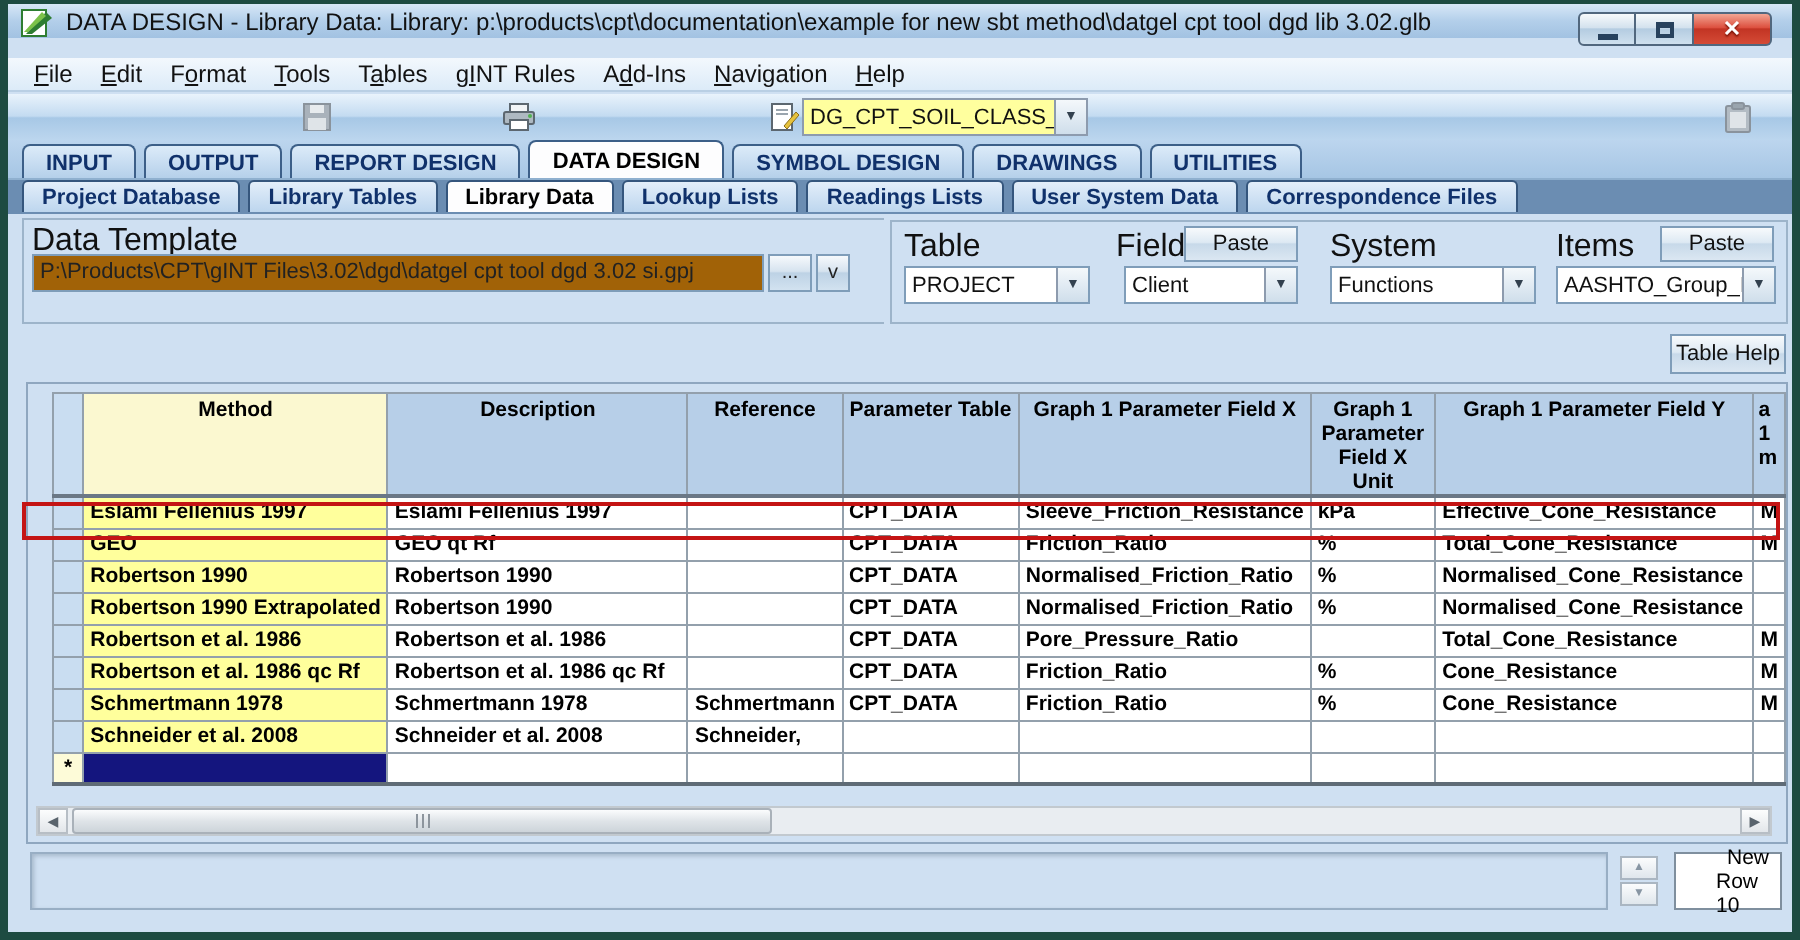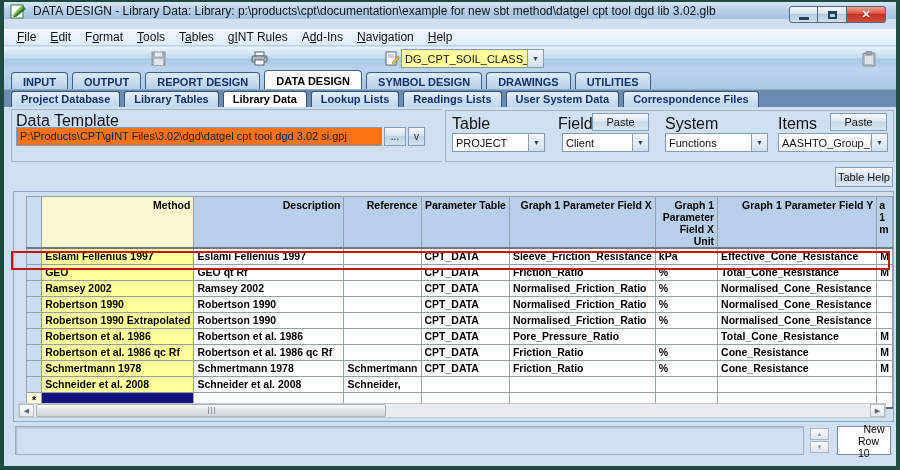--- a/index.html
+++ b/index.html
@@ -63,33 +63,33 @@
   }
   .tab1 {
     height:17px; padding:1px 11px 0; font-size:11px; font-weight:bold; color:#10316b;
     background:linear-gradient(#dcebf9,#b5d0ea); border:1px solid #3c5f88; border-bottom:none;
     border-radius:4px 4px 0 0; display:flex; align-items:center; white-space:nowrap;
   }
   .tab1.active { background:#fdfdfe; color:#000; height:19px; }
   .tabs2 {
     position:absolute; left:0; top:87px; width:100%; height:18px;
     background:#6b8db2; border-top:1px solid #8fb0cf;
-    display:flex; align-items:center; padding-left:7px; gap:4px;
+    display:flex; align-items:flex-start; padding-left:7px; gap:4px;
   }
   .tab2 {
     height:16px; padding:0 9px; font-size:11px; font-weight:bold; color:#10316b;
     background:linear-gradient(#e3eefa,#bdd6ee); border:1px solid #35567d; border-bottom:none;
     border-radius:3px 3px 0 0; display:flex; align-items:center; white-space:nowrap;
   }
   .tab2.active { background:#fdfdfe; color:#000; }
   
   .label { font-size:16px; color:#111; white-space:nowrap; }
   .dt-group { position:absolute; left:7px; top:107px; width:431px; height:53px; border:1px solid #9db4ca; border-right:none; padding:2px 4px; }
   .textfield {
-    position:absolute; left:4px; top:17px; width:366px; height:19px; background:#f97316;
+    position:absolute; left:4px; top:17px; width:366px; height:19px; background:#a16207;
     border:1px solid #7f9db9; font-size:11px; color:#222; padding:2px 3px; white-space:nowrap; overflow:hidden;
     font-family:"Liberation Sans", sans-serif;
   }
   .mini-btn {
     position:absolute; top:17px; height:19px; font-size:10px; color:#222; text-align:center;
     background:linear-gradient(#f6f9fc,#d6e3ef 45%,#bdd2e5 50%,#d2e2f0); border:1px solid #7f9db9;
     display:flex; align-items:center; justify-content:center;
   }
   .fp { position:absolute; left:441px; top:108px; width:449px; height:52px; border:1px solid #9db4ca; background:#cfe0f2; }
   .fp .label { position:absolute; top:4px; }
@@ -107,21 +107,21 @@
   
   .grid-panel {
     position:absolute; left:9px; top:189px; width:881px; height:231px;
     border:1px solid #8fa7c0; background:#cfe0f2;
   }
   table.grid { border-collapse:collapse; table-layout:fixed; position:absolute; left:12px; top:4px; background:#fff; }
   .grid th, .grid td {
     border:1px solid #93a0ac; overflow:hidden; white-space:nowrap;
     font-size:10.5px; font-weight:bold; color:#000; padding:0 3px; height:16px;
   }
-  .grid th { background:#b7cfe8; text-align:right; vertical-align:top; padding-top:2px; height:42px; border-bottom:2px solid #6b7886; }
+  .grid th { background:#b7cfe8; text-align:center; vertical-align:top; padding-top:2px; height:42px; border-bottom:2px solid #6b7886; }
   .grid th.h-method { background:#fbf8d0; }
   .grid th.h-sel, .grid td.sel { background:#c9ddf1; }
   .grid th.h-clip { white-space:pre-line; text-align:left; line-height:12px; padding:2px 1px 0 2px; }
   .grid td.method { background:#ffff9c; }
   .grid td.sel { text-align:center; font-weight:bold; }
   .grid td.newrow { background:#14157e; }
   .grid tr:last-child td { border-bottom:2px solid #5f6b76; }
   .highlight-box {
     position:absolute; left:7px; top:249px; width:879px; height:19px;
     border:2px solid #c41414; pointer-events:none;
@@ -321,31 +321,20 @@
             <td>GEO qt Rf</td>
             <td></td>
             <td>CPT_DATA</td>
             <td>Friction_Ratio</td>
             <td>%</td>
             <td>Total_Cone_Resistance</td>
             <td>M</td>
           </tr>
           <tr>
             <td class="sel"></td>
-            <td class="method">Ramsey 2002</td>
-            <td>Ramsey 2002</td>
-            <td></td>
-            <td>CPT_DATA</td>
-            <td>Normalised_Friction_Ratio</td>
-            <td>%</td>
-            <td>Normalised_Cone_Resistance</td>
-            <td></td>
-          </tr>
-          <tr>
-            <td class="sel"></td>
             <td class="method">Robertson 1990</td>
             <td>Robertson 1990</td>
             <td></td>
             <td>CPT_DATA</td>
             <td>Normalised_Friction_Ratio</td>
             <td>%</td>
             <td>Normalised_Cone_Resistance</td>
             <td></td>
           </tr>
           <tr>

